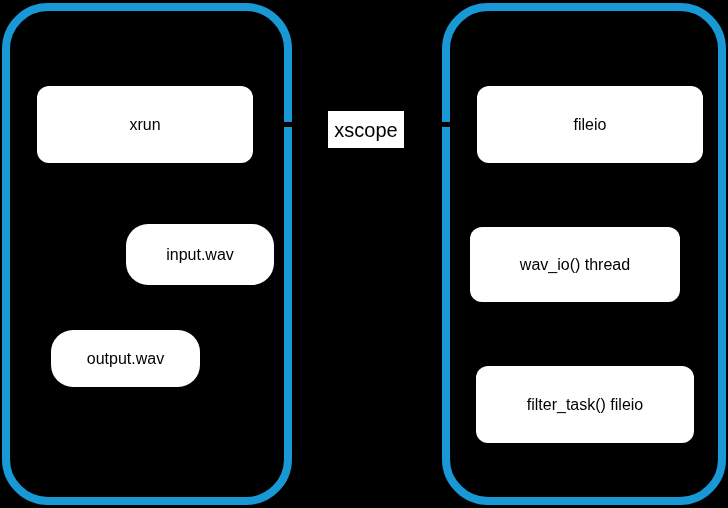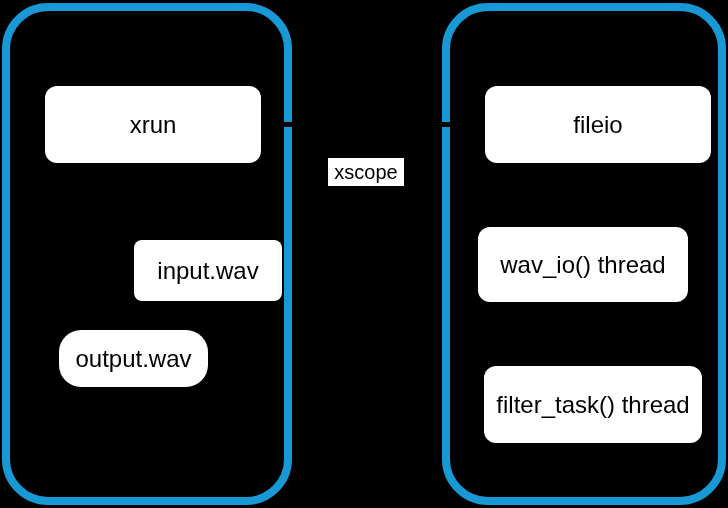--- a/index.html
+++ b/index.html
@@ -35,59 +35,57 @@
     height: 502px;
   }
   .node {
     position: absolute;
     box-sizing: border-box;
     background: var(--node-fill, #ffffff);
     color: var(--node-text, #000000);
     display: flex;
     align-items: center;
     justify-content: center;
-    font-size: 24px;
+    font-size: 16px;
     line-height: 1;
     border-radius: 12px;
     z-index: 2;
     white-space: nowrap;
-    margin-left: 8px;
   }
   .node.xrun        { left: 37px;  top: 86px;  width: 216px; height: 77px; }
-  .node.input-wav   { left: 126px; top: 240px; width: 148px; height: 61px; border-radius: 8px; }
+  .node.input-wav   { left: 126px; top: 224px; width: 148px; height: 61px; border-radius: 22px; }
   .node.output-wav  { left: 51px;  top: 330px; width: 149px; height: 57px; border-radius: 22px; }
   .node.fileio      { left: 477px; top: 86px;  width: 226px; height: 77px; }
   .node.wav-io      { left: 470px; top: 227px; width: 210px; height: 75px; }
   .node.filter-task { left: 476px; top: 366px; width: 218px; height: 77px; }
 
   .connector-line {
     position: absolute;
     left: 283px;
     top: 122px;
     width: 168px;
     height: 5px;
     background: #000000;
     z-index: 3;
   }
   .connector-label {
     position: absolute;
     left: 328px;
     top: 111px;
     width: 76px;
-    height: 28px;
+    height: 37px;
     background: var(--node-fill, #ffffff);
     color: var(--node-text, #000000);
     display: flex;
     align-items: center;
     justify-content: center;
     font-size: 20px;
     line-height: 1;
     z-index: 4;
     white-space: nowrap;
-    margin-top: 47px;
   }
 </style>
 </head>
 <body style="--bg: #000000; --accent: #1899D6; --node-fill: #ffffff; --node-text: #000000;">
 
 <div class="container left"></div>
 
 <div class="container right"></div>
 
 <div class="connector-line"></div>
@@ -97,13 +95,13 @@
 <div class="node xrun">xrun</div>
 
 <div class="node input-wav">input.wav</div>
 
 <div class="node output-wav">output.wav</div>
 
 <div class="node fileio">fileio</div>
 
 <div class="node wav-io">wav_io() thread</div>
 
-<div class="node filter-task">filter_task() thread</div>
+<div class="node filter-task">filter_task() fileio</div>
 
 </body></html>

